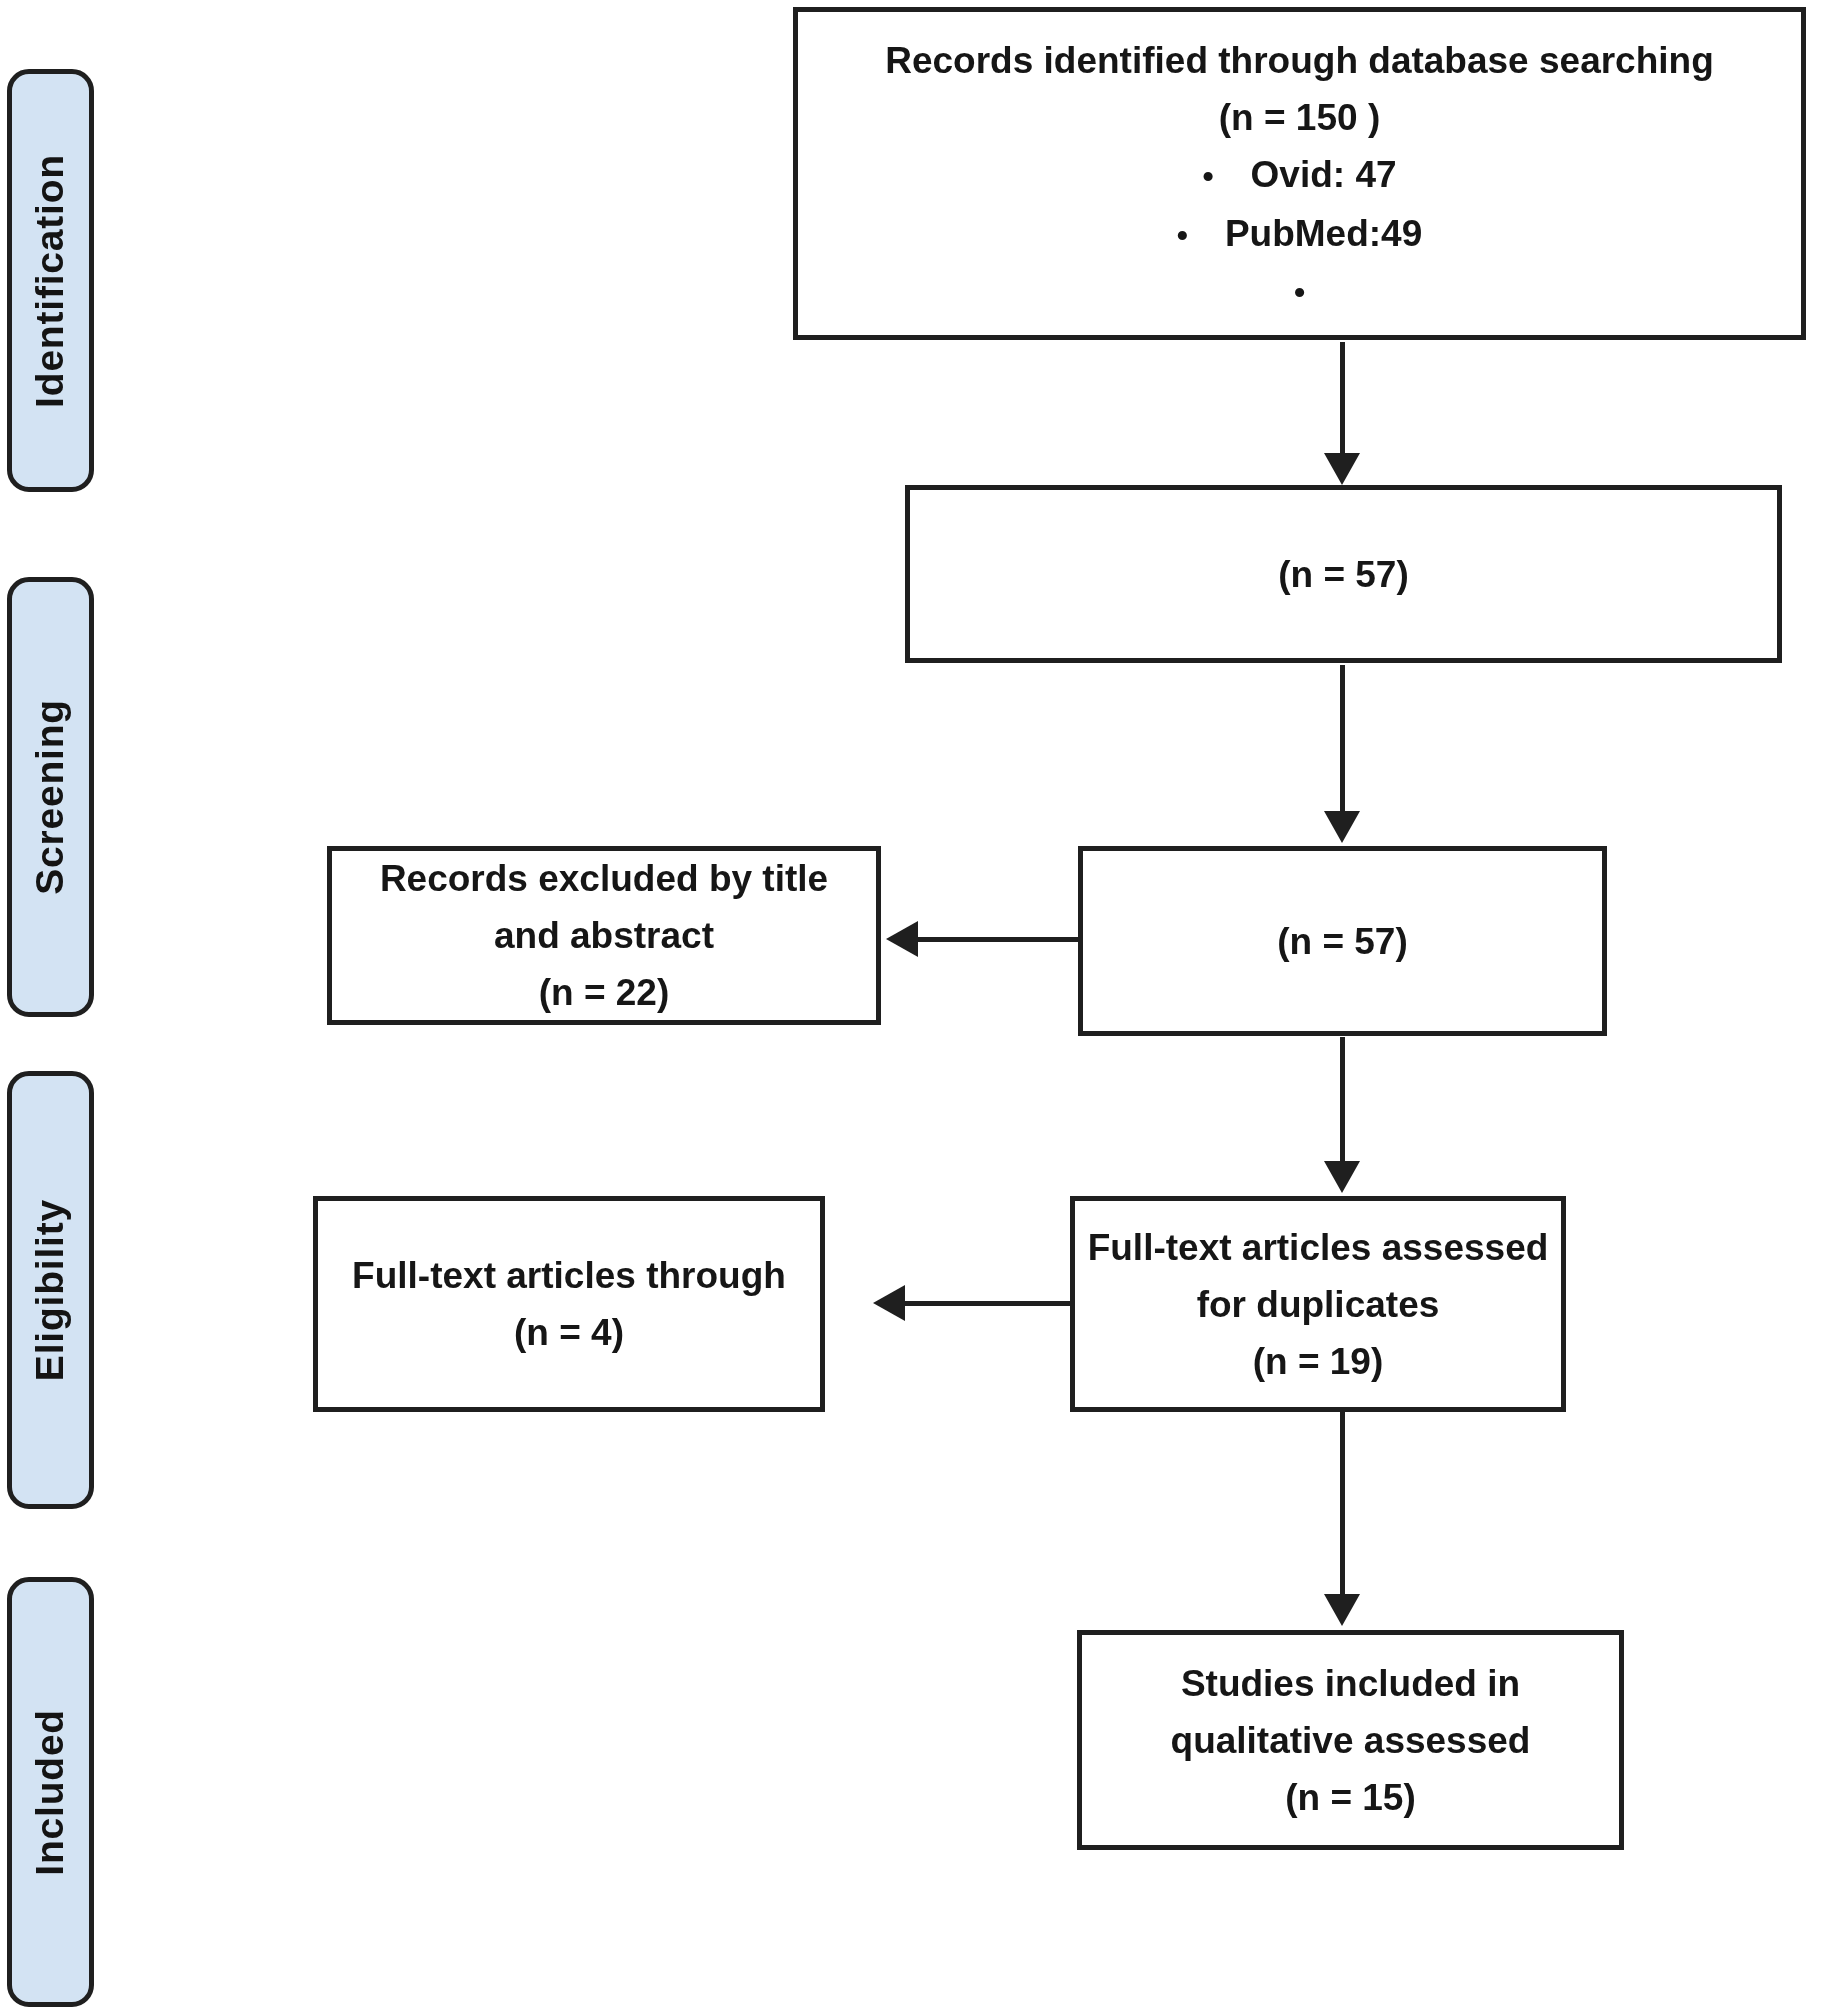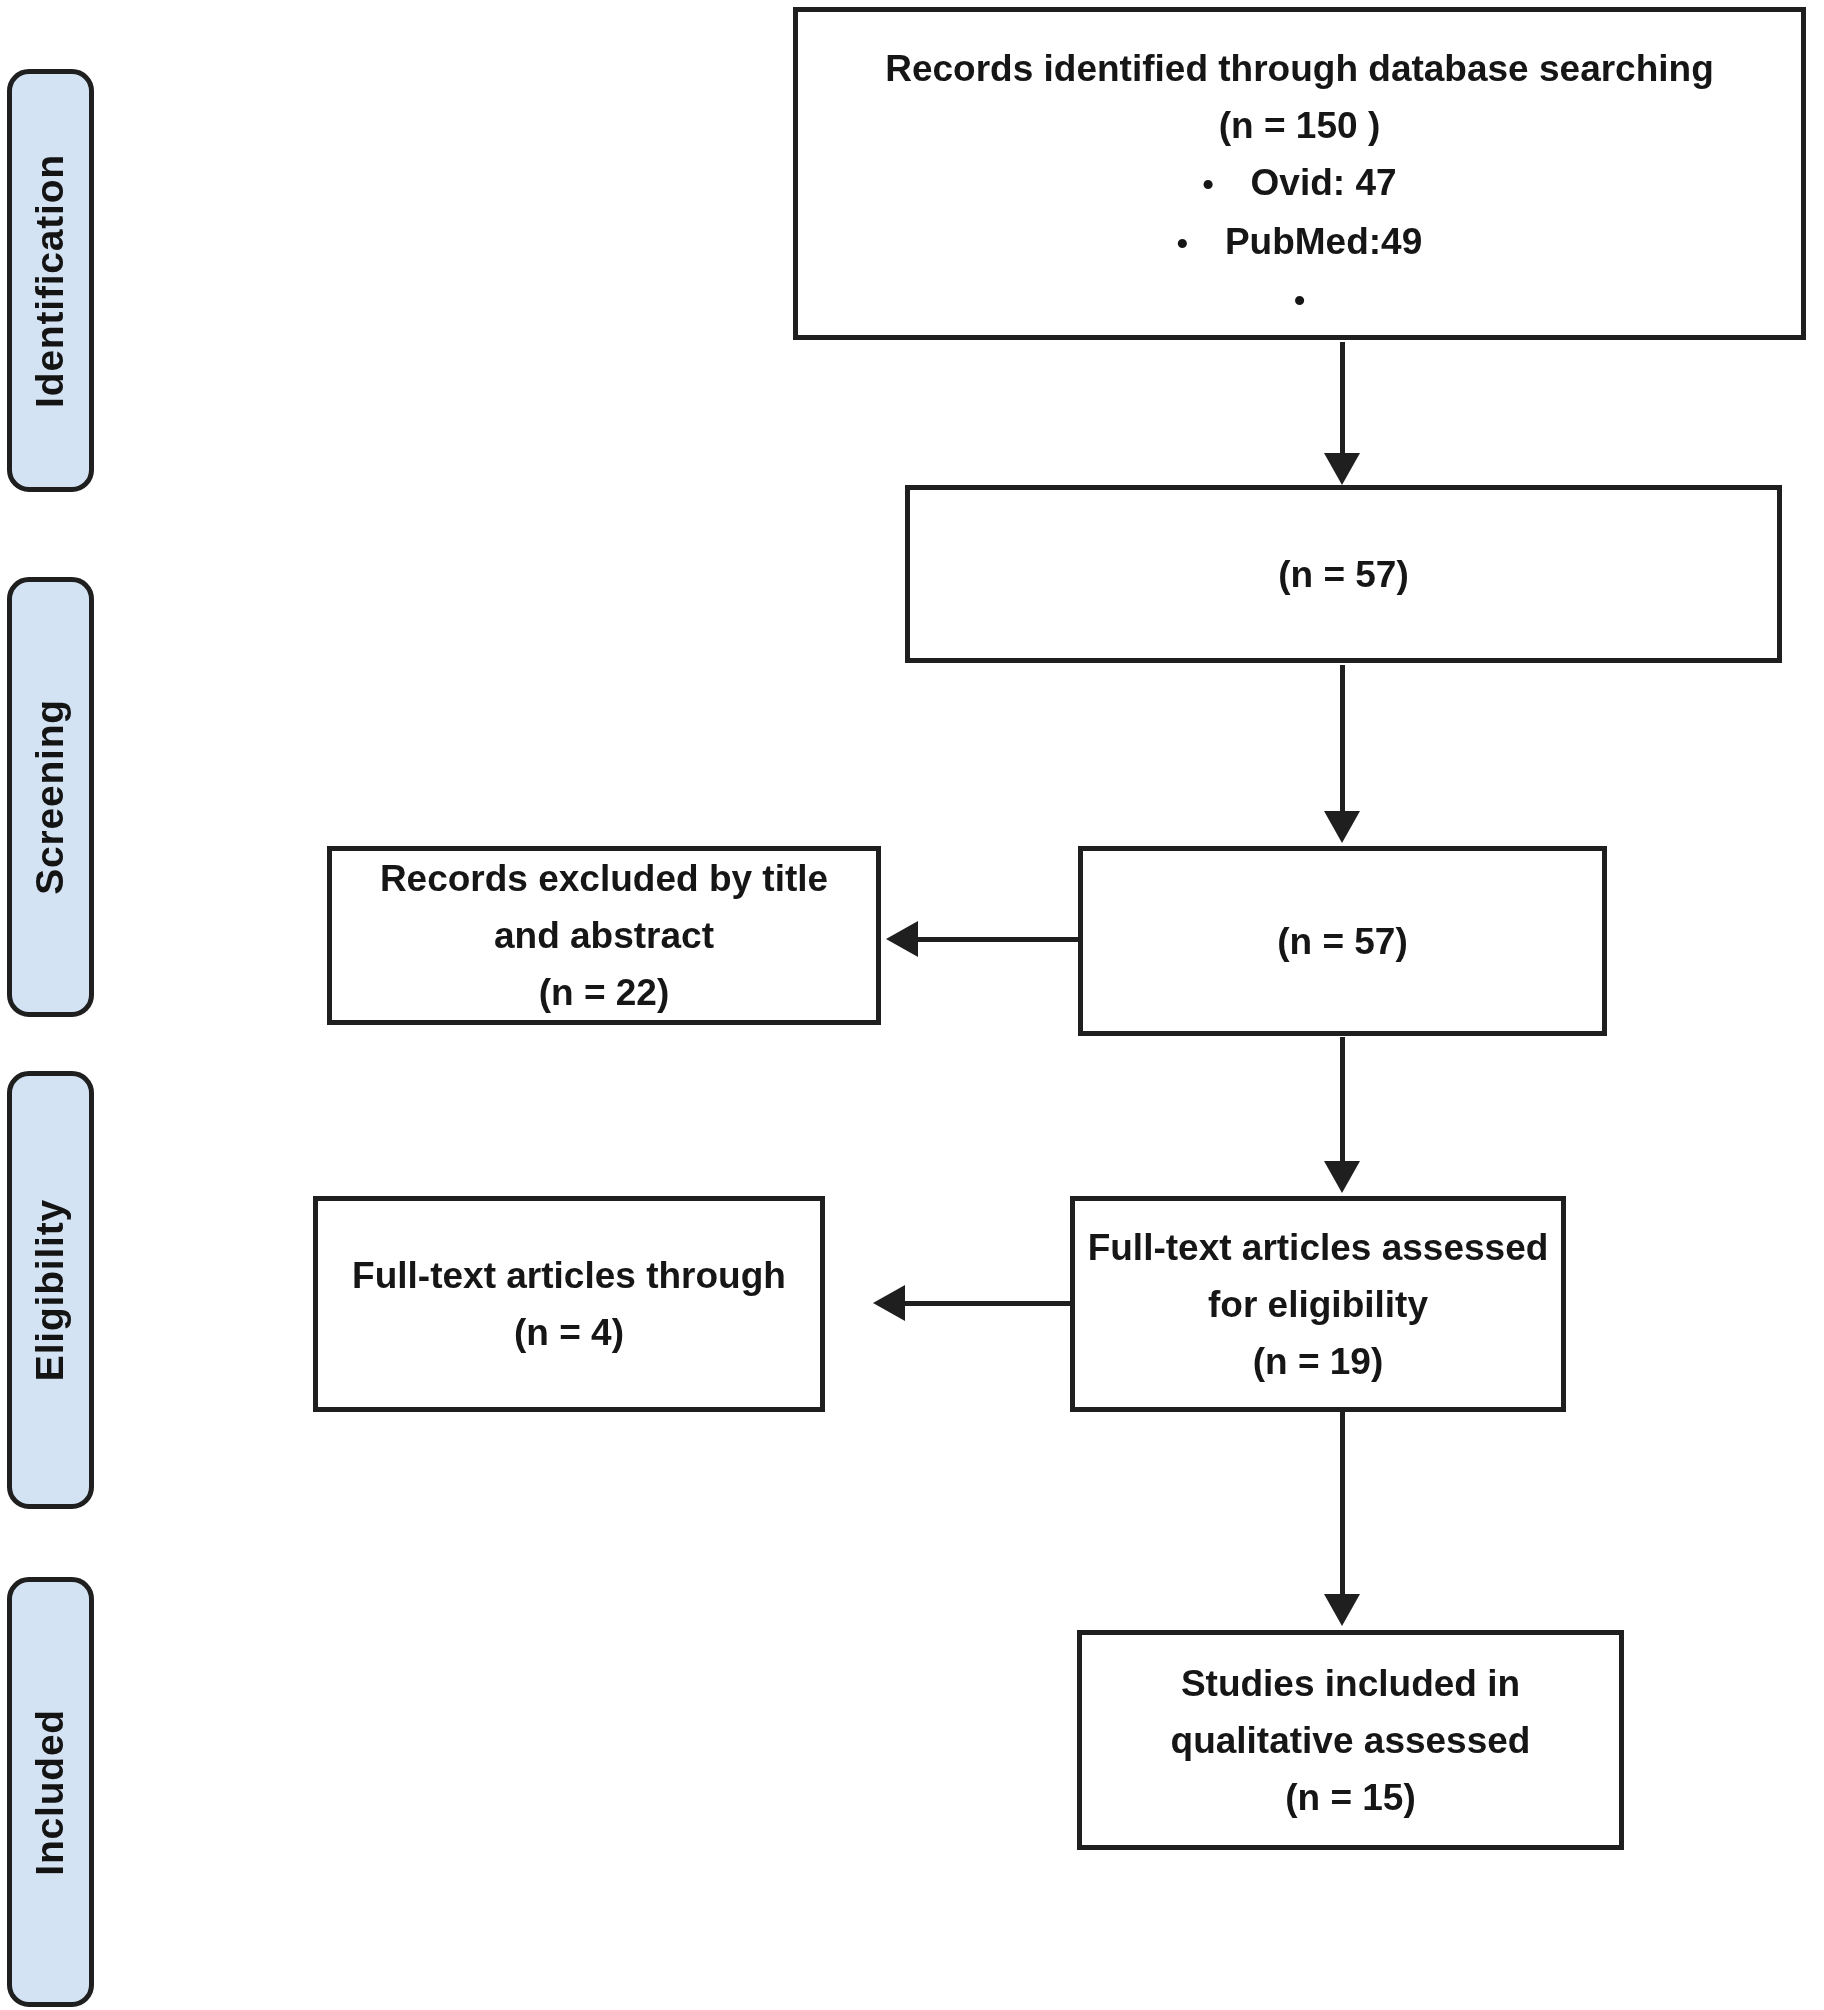--- a/index.html
+++ b/index.html
@@ -33,21 +33,21 @@
     position: absolute;
     background: var(--box-fill, #ffffff);
     border: 5.9px solid var(--ink, #1f1f1f);
     box-sizing: border-box;
     display: flex; flex-direction: column;
     align-items: center; justify-content: center;
     text-align: center;
     font-size: 37px; line-height: 57px;
   }
   .box .line { white-space: nowrap; }
-  .box-identified { justify-content: flex-start; padding-top: 28px; }
+  .box-identified { justify-content: flex-start; padding-top: 20px; }
   .bullets { list-style: none; margin: 0; padding: 0; }
   .bullets li { display: flex; align-items: baseline; justify-content: center; gap: 37px; }
   .bullets .dot { font-size: 32px; }
 
   
   .vline { position: absolute; width: 5px; background: var(--ink, #1f1f1f); }
   .vhead {
     position: absolute; width: 0; height: 0;
     border-left: 18.5px solid transparent;
     border-right: 18.5px solid transparent;
@@ -126,21 +126,21 @@
     <div class="line">(n = 22)</div>
   </div>
 
   <div>
     <div class="vline" style="left:1340px;top:1037px;height:126px"></div>
     <div class="vhead" style="left:1324px;top:1161px"></div>
   </div>
 
   <div class="box" style="left:1070px;top:1196px;width:496px;height:216px">
     <div class="line">Full-text articles assessed</div>
-    <div class="line">for eligibility</div>
+    <div class="line">for duplicates</div>
     <div class="line">(n = 19)</div>
   </div>
 
   <div>
     <div class="hline" style="left:905px;top:1301px;width:166px"></div>
     <div class="hhead" style="left:873px;top:1285px"></div>
   </div>
 
   <div class="box" style="left:313px;top:1196px;width:512px;height:216px">
     <div class="line">Full-text articles through</div>

